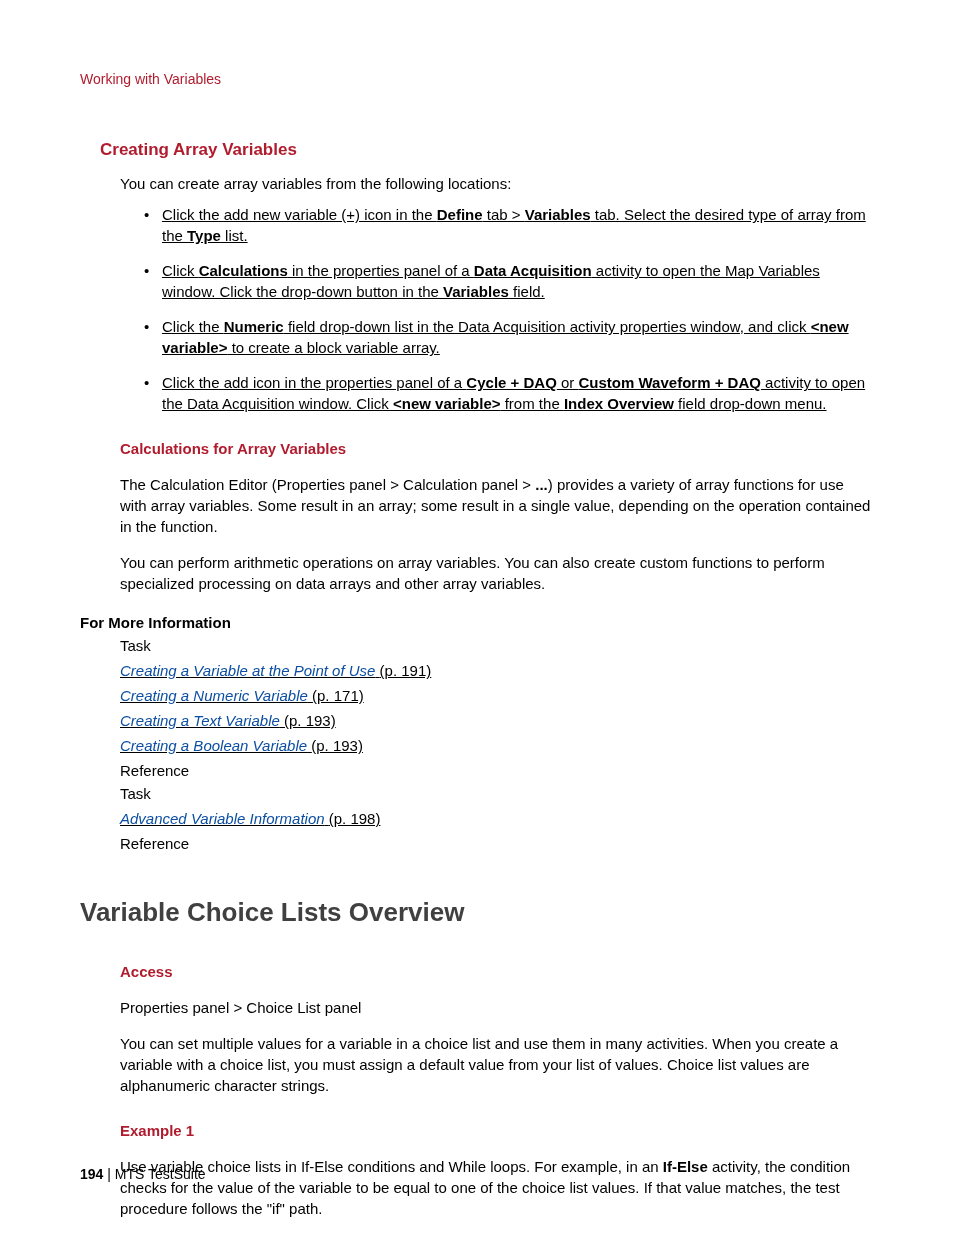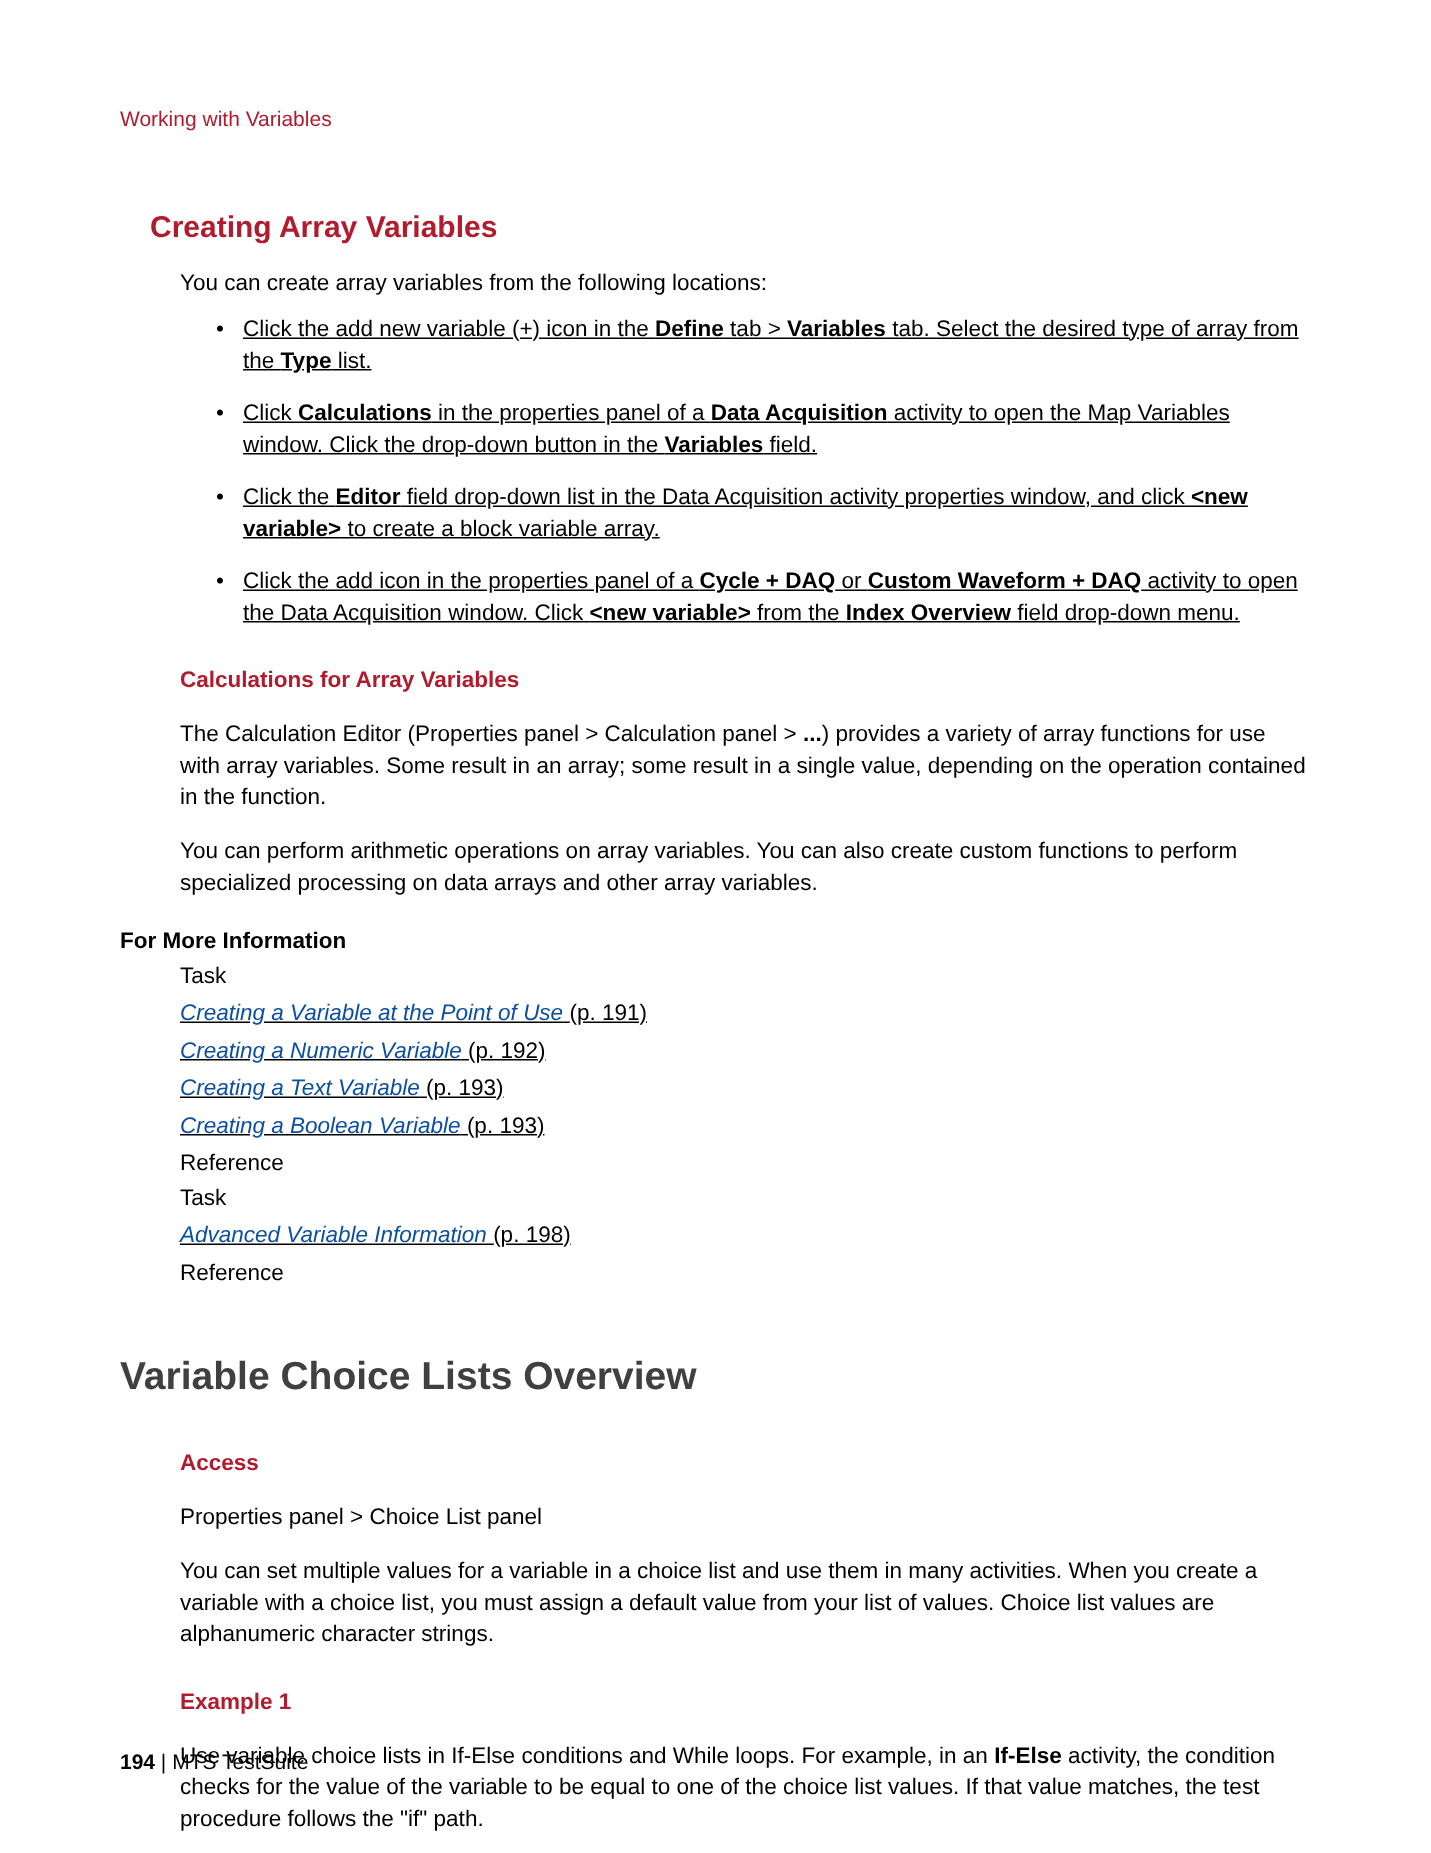--- a/index.html
+++ b/index.html
@@ -18,21 +18,21 @@
     padding: 70px 80px 40px 80px;
     position: relative;
   }
   .breadcrumb {
     color: #b01c2e;
     font-size: 14px;
     margin-bottom: 48px;
   }
   h1.sec-a {
     color: #b01c2e;
-    font-size: 20px;
+    font-size: 17px;
     font-weight: bold;
     margin: 0 0 12px 20px;
   }
   h1.sec-b {
     color: #404040;
     font-size: 26px;
     font-weight: bold;
     margin: 40px 0 30px 0;
   }
   h2.sub {
@@ -111,21 +111,21 @@
   <p class="body-text">You can create array variables from the following locations:</p>
 
   <ul class="bullets">
     <li>
       <span>Click the add new variable (+) icon in the </span><b>Define</b><span> tab &gt; </span><b>Variables</b><span> tab. Select the desired type of array from the </span><b>Type</b><span> list.</span>
     </li>
     <li>
       <span>Click </span><b>Calculations</b><span> in the properties panel of a </span><b>Data Acquisition</b><span> activity to open the Map Variables window. Click the drop-down button in the </span><b>Variables</b><span> field.</span>
     </li>
     <li>
-      <span>Click the </span><b>Editor</b><span> field drop-down list in the Data Acquisition activity properties window, and click </span><b>&lt;new variable&gt;</b><span> to create a block variable array.</span>
+      <span>Click the </span><b>Numeric</b><span> field drop-down list in the Data Acquisition activity properties window, and click </span><b>&lt;new variable&gt;</b><span> to create a block variable array.</span>
     </li>
     <li>
       <span>Click the add icon in the properties panel of a </span><b>Cycle + DAQ</b><span> or </span><b>Custom Waveform + DAQ</b><span> activity to open the Data Acquisition window. Click </span><b>&lt;new variable&gt;</b><span> from the </span><b>Index Overview</b><span> field drop-down menu.</span>
     </li>
   </ul>
 
   <div class="inset">
     <h2 class="sub">Calculations for Array Variables</h2>
     <p>
       <span>The Calculation Editor (Properties panel &gt; Calculation panel &gt; </span><b>...</b><span>) provides a variety of array functions for use with array variables. Some result in an array; some result in a single value, depending on the operation contained in the function.</span>
@@ -136,21 +136,21 @@
   <div class="fmi-heading">For More Information</div>
   <div class="fmi-block">
     <div class="fmi-label">Task</div>
 
     <div class="link-row">
       <span class="link">Creating a Variable at the Point of Use</span>
       <span class="pageref"> </span><span class="pageref">(p. 191)</span>
     </div>
     <div class="link-row">
       <span class="link">Creating a Numeric Variable</span>
-      <span class="pageref"> </span><span class="pageref">(p. 192)</span>
+      <span class="pageref"> </span><span class="pageref">(p. 171)</span>
     </div>
     <div class="link-row">
       <span class="link">Creating a Text Variable</span>
       <span class="pageref"> </span><span class="pageref">(p. 193)</span>
     </div>
     <div class="link-row">
       <span class="link">Creating a Boolean Variable</span>
       <span class="pageref"> </span><span class="pageref">(p. 193)</span>
     </div>
 

